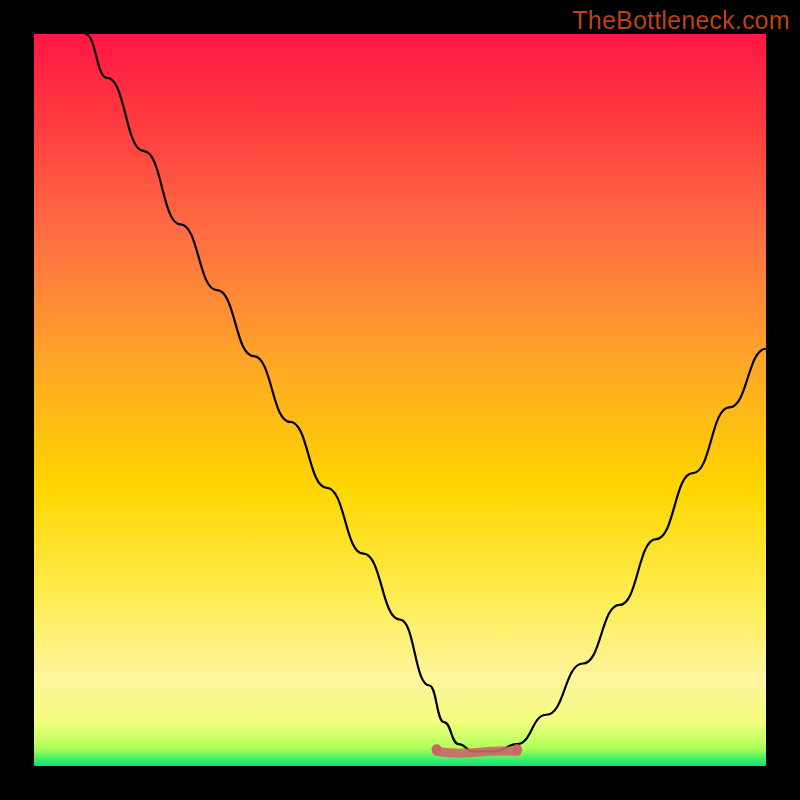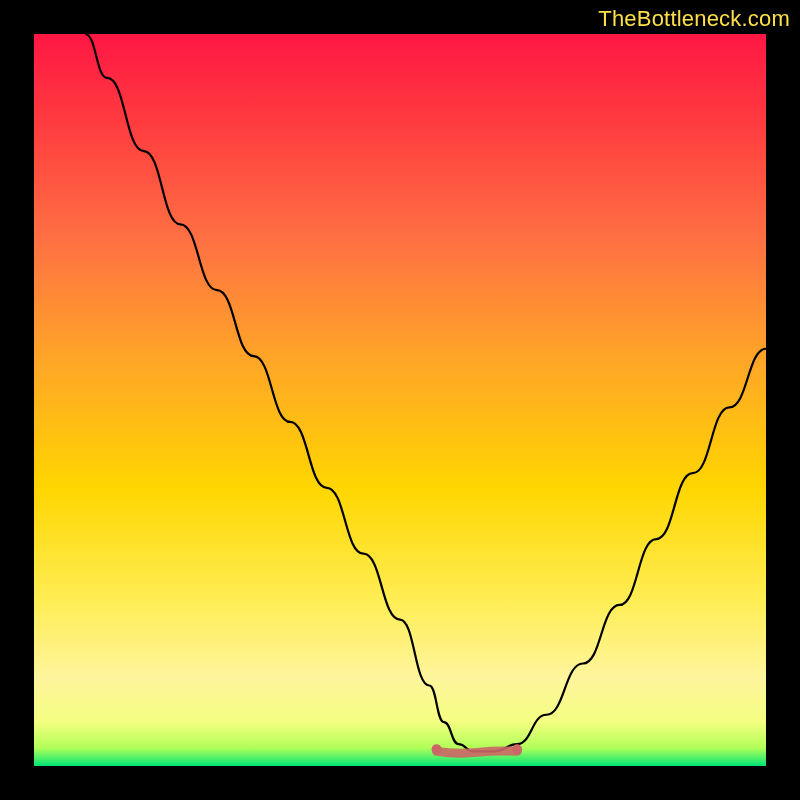--- a/index.html
+++ b/index.html
@@ -24,22 +24,22 @@
     left: 34px;
     top: 34px;
     width: 732px;
     height: 732px;
     overflow: hidden;
   }
   .watermark {
     position: absolute;
     top: 6px;
     right: 10px;
-    color: #fde047;
-    font-size: 22px;
+    color: #c2410c;
+    font-size: 25px;
     font-weight: 500;
     letter-spacing: 0.2px;
   }
 </style>
 </head>
 <body>
 
 <div class="frame">
 
   <div class="watermark">TheBottleneck.com</div>

